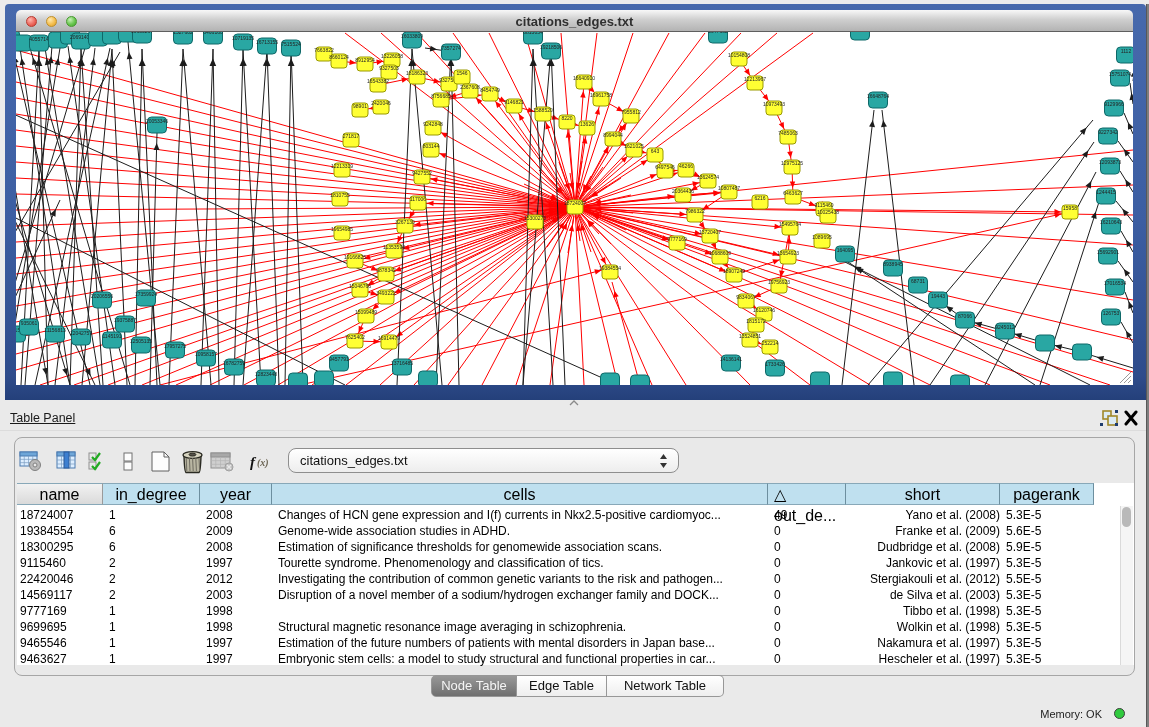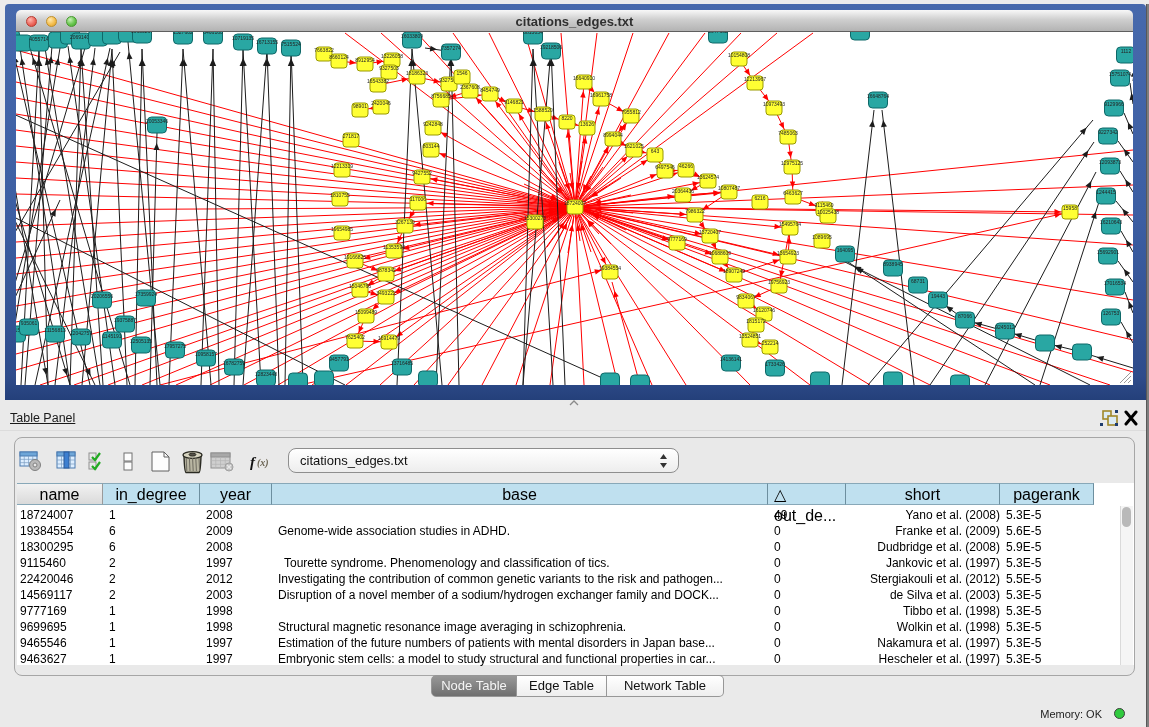--- a/index.html
+++ b/index.html
@@ -562,61 +562,63 @@
         <text x="238" y="17" font-family="Liberation Serif, serif" font-style="italic" font-weight="bold" font-size="10" fill="#6b6453">(x)</text>
       </svg>
     </div>
   <div id="dropdown">citations_edges.txt<svg style="position:absolute;right:10px;top:5px" width="9" height="14" viewBox="0 0 9 14">
         <path d="M4.5 0 L8 5 H1 Z M4.5 14 L1 9 H8 Z" fill="#333"></path>
       </svg></div>
   <div id="tablewhite"></div>
   <div class="hcell" style="left:17px;width:86px;background:linear-gradient(#f2f2f2,#dadada);border-right:1px solid #9a9a9a">name</div>
   <div class="hcell" style="left:103px;width:97px">in_degree</div>
   <div class="hcell" style="left:200px;width:72px">year</div>
-  <div class="hcell" style="left:272px;width:496px">base</div>
+  <div class="hcell" style="left:272px;width:496px">cells</div>
   <div class="hcell" style="left:768px;width:78px;text-align:left;padding-left:6px">△ out_de...</div>
   <div class="hcell" style="left:846px;width:154px">short</div>
   <div class="hcell" style="left:1000px;width:94px">pagerank</div>
   <div style="position:absolute;left:1120px;top:106px;width:13px;height:159px;background:#f5f5f5;border-left:1px solid #dadada"></div>
   <div style="position:absolute;left:1122px;top:107px;width:9px;height:20px;background:#b9b9b9;border-radius:5px"></div>
   <div class="tabseg" style="left:431px;width:86px;border-radius:5px 0 0 5px;background:linear-gradient(#989898,#6f6f6f);color:#f5f5f5">Node Table</div>
   <div class="tabseg" style="left:517px;width:90px;border-left:none;background:linear-gradient(#ffffff,#eeeeee);color:#111">Edge Table</div>
   <div class="tabseg" style="left:607px;width:117px;border-left:none;border-radius:0 5px 5px 0;background:linear-gradient(#ffffff,#eeeeee);color:#111">Network Table</div>
   <div id="mem">Memory: OK</div>
   <div id="memdot"></div>
   <div class="trow" style="top:108px">
 <span style="left:20px">18724007</span>
       <span style="left:109px">1</span>
 <span style="left:206px">2008</span>
+      <span style="left:278px">Changes of HCN gene expression and I(f) currents in Nkx2.5-positive cardiomyoc...</span>
 <span style="left:774px">49</span>
       <span class="ctr" style="left:846px;width:154px">Yano et al. (2008)</span>
 <span style="left:1006px">5.3E-5</span>
     </div>
     <div class="trow" style="top:124px">
 <span style="left:20px">19384554</span>
       <span style="left:109px">6</span>
 <span style="left:206px">2009</span>
       <span style="left:278px">Genome-wide association studies in ADHD.</span>
 <span style="left:774px">0</span>
       <span class="ctr" style="left:846px;width:154px">Franke et al. (2009)</span>
 <span style="left:1006px">5.6E-5</span>
     </div>
     <div class="trow" style="top:140px">
 <span style="left:20px">18300295</span>
       <span style="left:109px">6</span>
 <span style="left:206px">2008</span>
+      <span style="left:278px">Estimation of significance thresholds for genomewide association scans.</span>
 <span style="left:774px">0</span>
       <span class="ctr" style="left:846px;width:154px">Dudbridge et al. (2008)</span>
 <span style="left:1006px">5.9E-5</span>
     </div>
     <div class="trow" style="top:156px">
 <span style="left:20px">9115460</span>
       <span style="left:109px">2</span>
 <span style="left:206px">1997</span>
-      <span style="left:284px">Tourette syndrome. Phenomenology and classification of tics.</span>
+      <span style="left:278px">Tourette syndrome. Phenomenology and classification of tics.</span>
 <span style="left:774px">0</span>
       <span class="ctr" style="left:846px;width:154px">Jankovic et al. (1997)</span>
 <span style="left:1006px">5.3E-5</span>
     </div>
     <div class="trow" style="top:172px">
 <span style="left:20px">22420046</span>
       <span style="left:109px">2</span>
 <span style="left:206px">2012</span>
       <span style="left:278px">Investigating the contribution of common genetic variants to the risk and pathogen...</span>
 <span style="left:774px">0</span>

